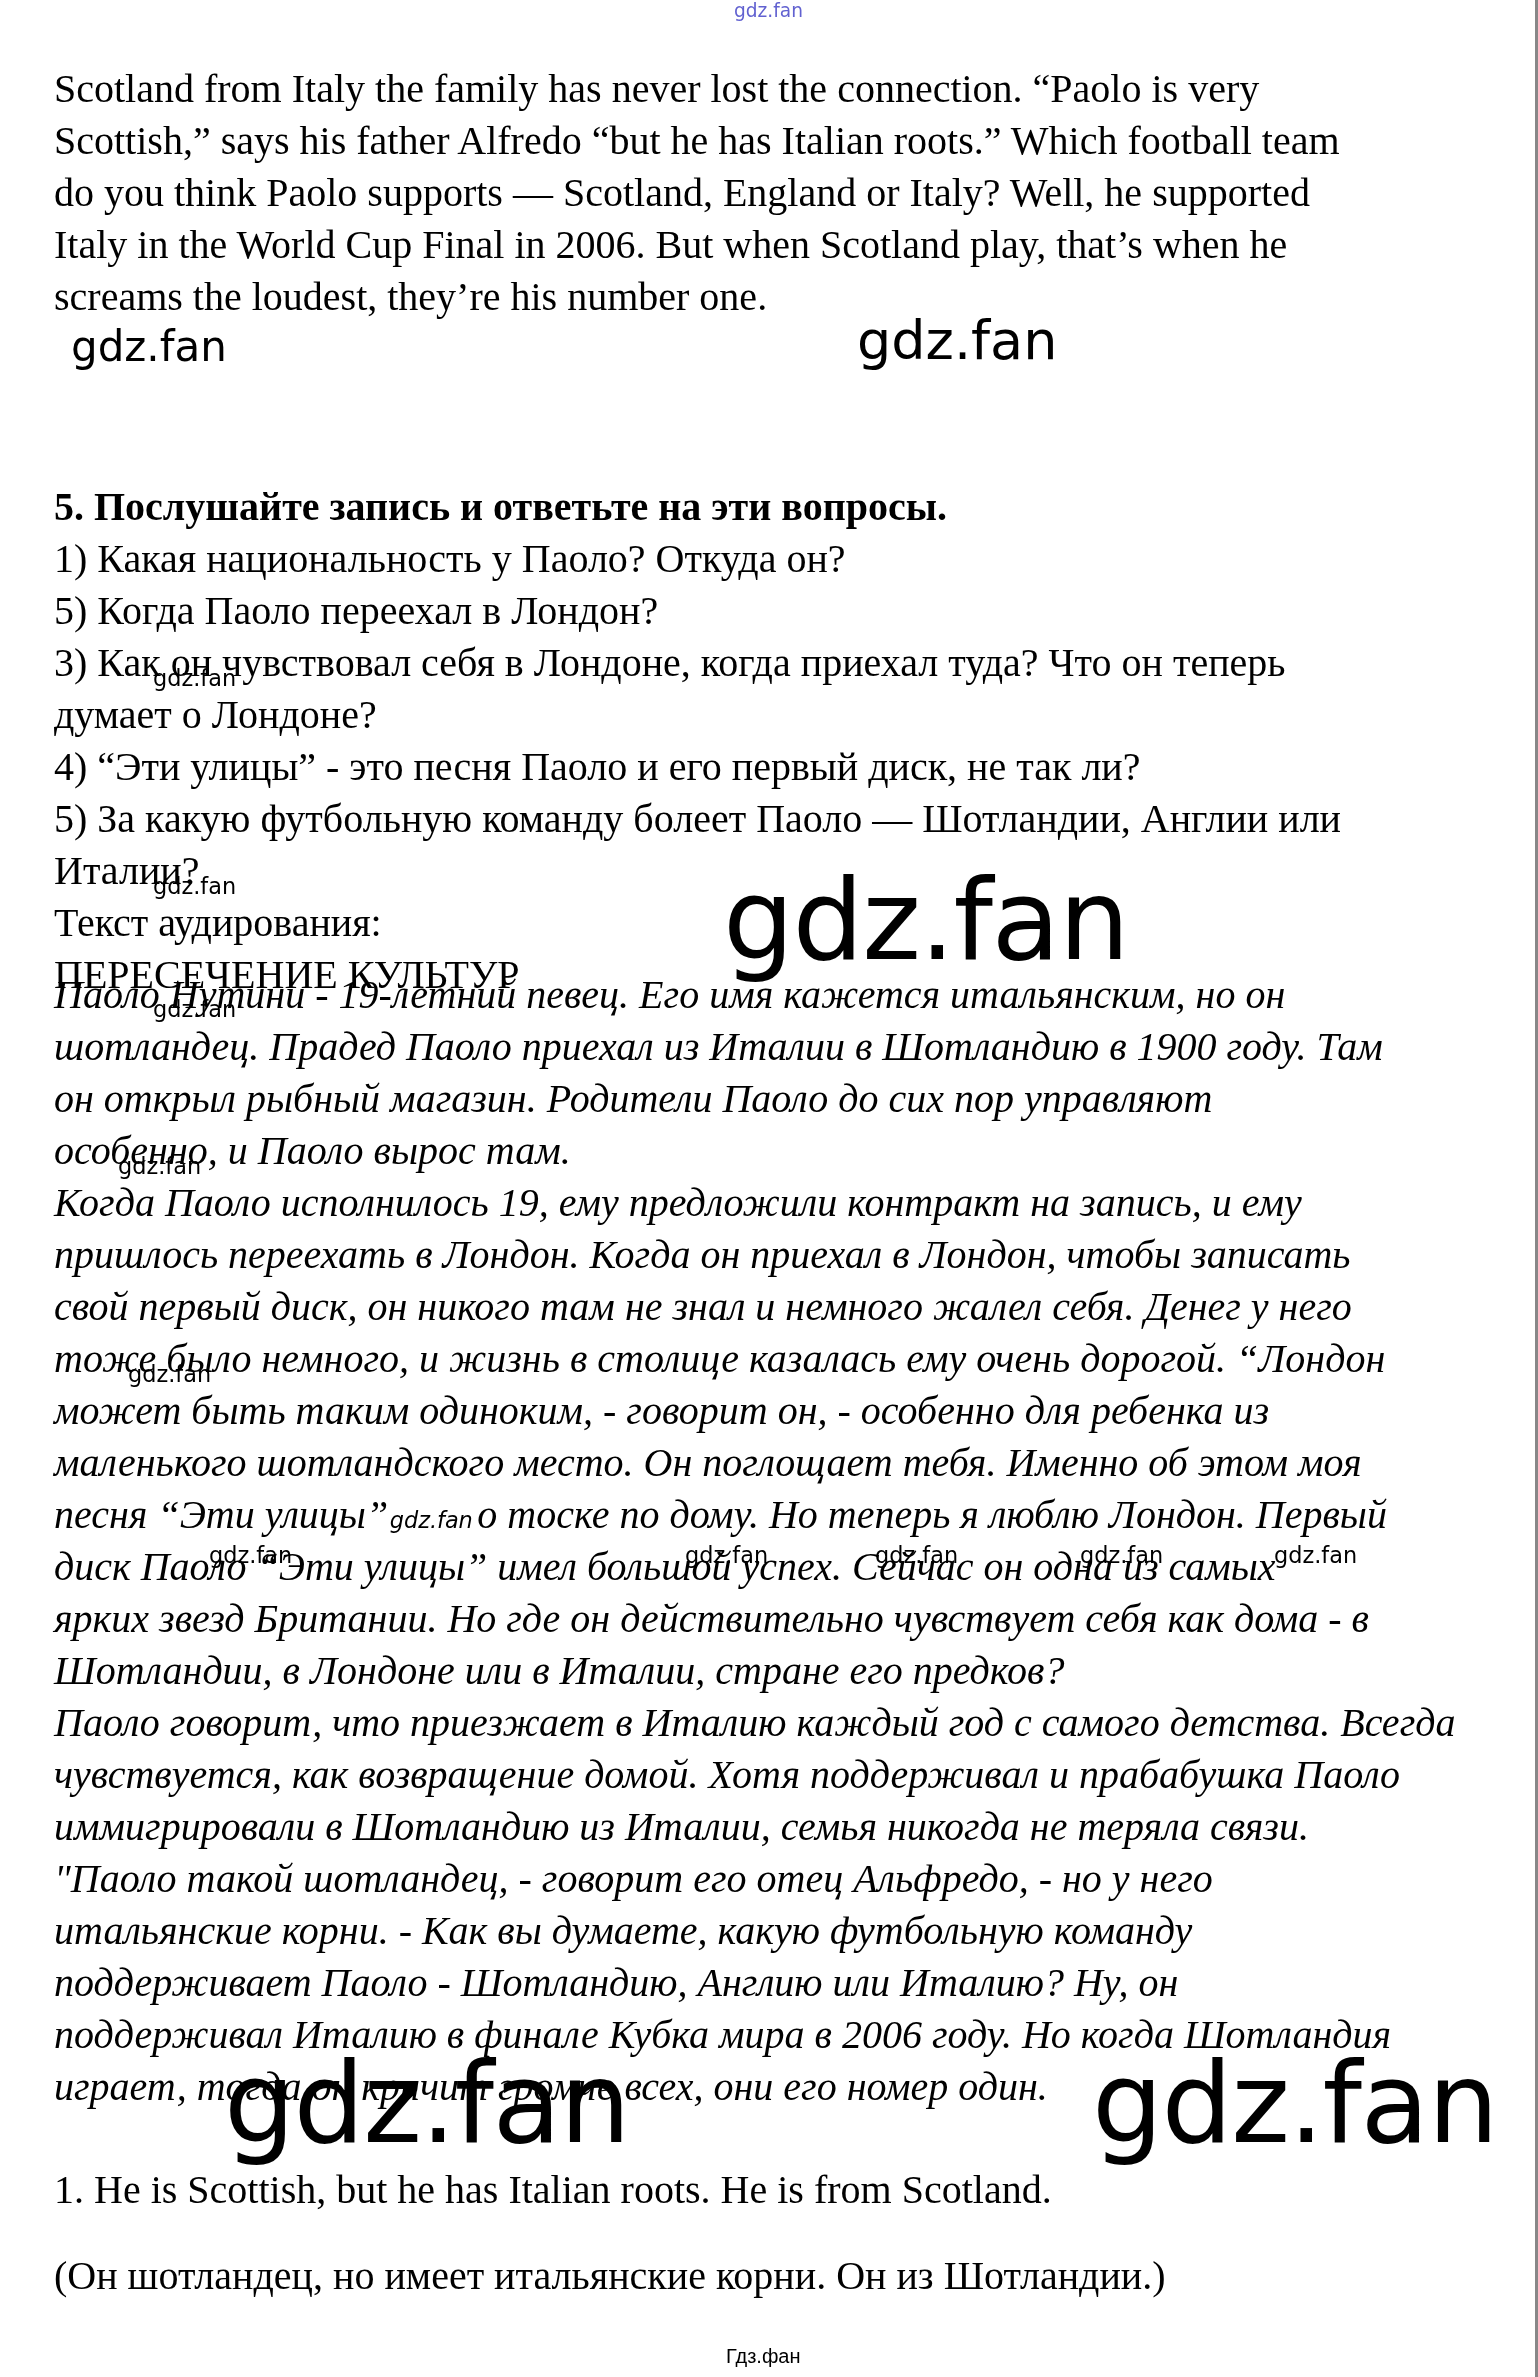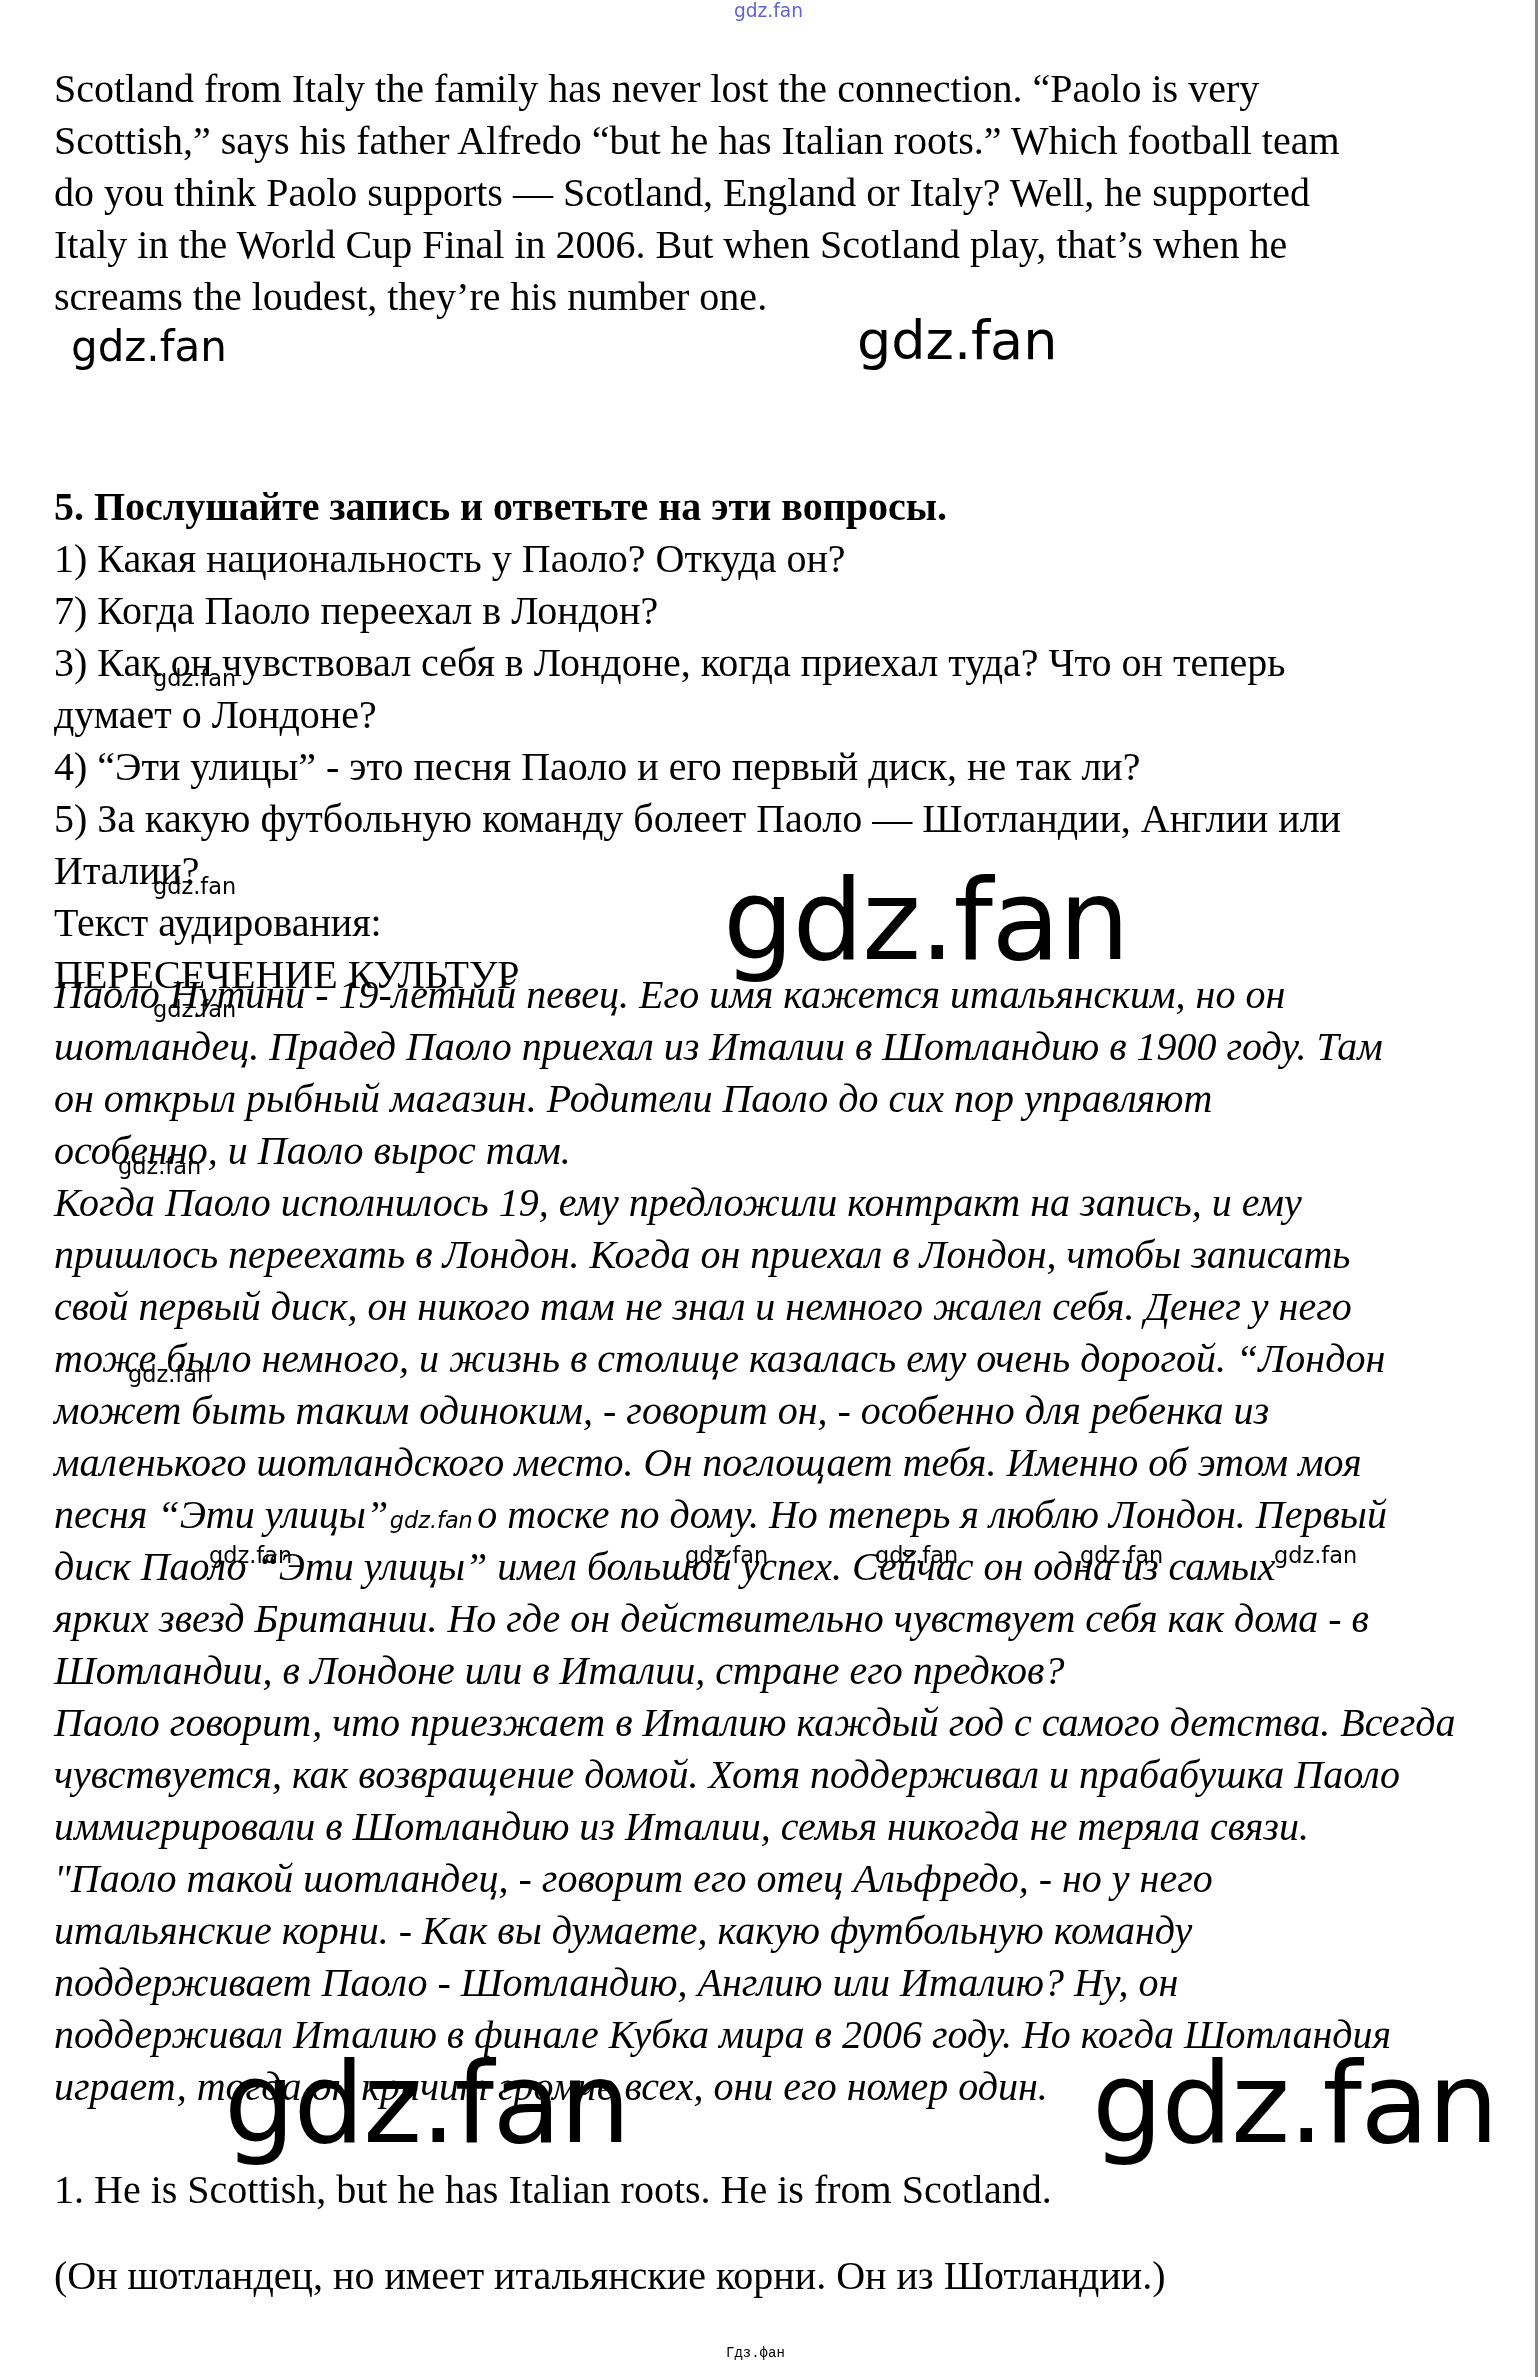--- a/index.html
+++ b/index.html
@@ -33,22 +33,22 @@
   .wm-md2{font-size:54px;}
   .wm-xl{font-size:112px;letter-spacing:-1.5px;}
   .wm-inline{
     font-family:"DejaVu Sans", sans-serif;
     font-size:22.4px;
     vertical-align:baseline;
     padding:0 4.5px 0 1.5px;
   }
   .footer-label{
     position:absolute;
-    font-family:Liberation Mono, monospace;
-    font-size:14px;
+    font-family:Liberation Sans, sans-serif;
+    font-size:20px;
   }
 </style>
 </head>
 <body>
 
 <div class="page">
 
   <div class="wm wm-tiny" style="left:734px;top:1.5px;">gdz.fan</div>
 
   <div class="block" style="top:63px;">
@@ -58,21 +58,21 @@
     <div class="line">Italy in the World Cup Final in 2006. But when Scotland play, that’s when he</div>
     <div class="line">screams the loudest, they’re his number one.</div>
   </div>
 
   <div class="wm wm-md" style="left:71px;top:326px;">gdz.fan</div>
   <div class="wm wm-md2" style="left:857px;top:314px;">gdz.fan</div>
 
   <div class="block" style="top:481px;">
     <div class="line bold">5. Послушайте запись и ответьте на эти вопросы.</div>
     <div class="line">1) Какая национальность у Паоло? Откуда он?</div>
-    <div class="line">7) Когда Паоло переехал в Лондон?</div>
+    <div class="line">5) Когда Паоло переехал в Лондон?</div>
     <div class="line">3) Как он чувствовал себя в Лондоне, когда приехал туда? Что он теперь</div>
     <div class="line">думает о Лондоне?</div>
     <div class="line">4) “Эти улицы” - это песня Паоло и его первый диск, не так ли?</div>
     <div class="line">5) За какую футбольную команду болеет Паоло — Шотландии, Англии или</div>
     <div class="line">Италии?</div>
     <div class="line">Текст аудирования:</div>
     <div class="line">ПЕРЕСЕЧЕНИЕ КУЛЬТУР</div>
   </div>
 
   <div class="wm wm-sm" style="left:153px;top:667px;">gdz.fan</div>

